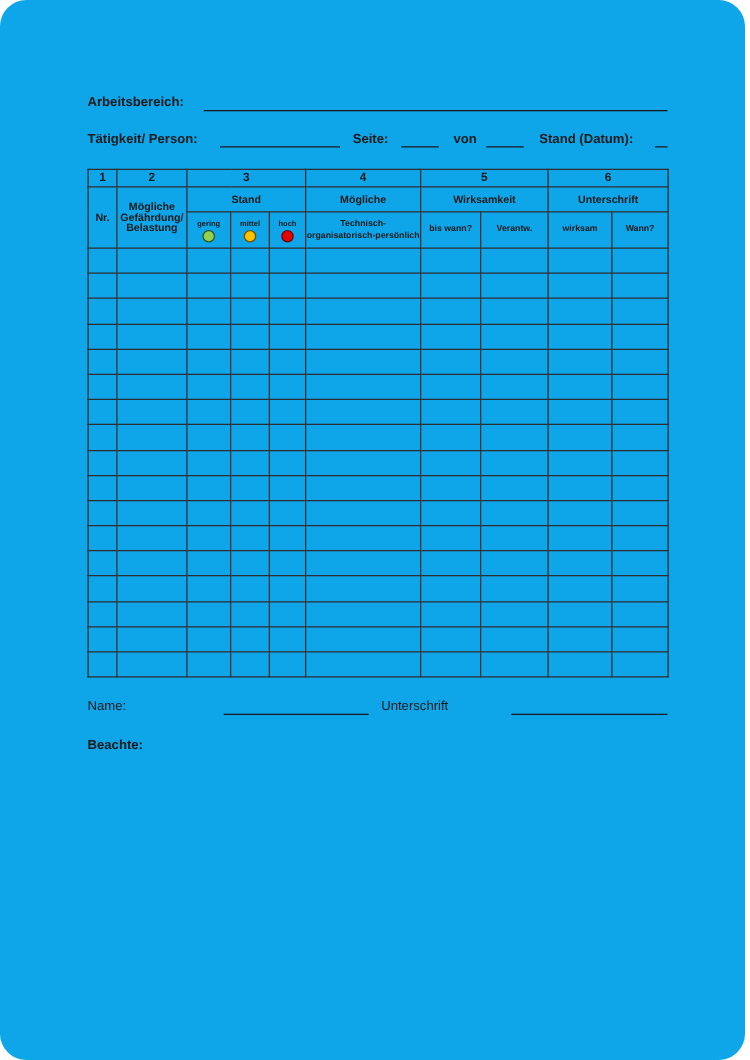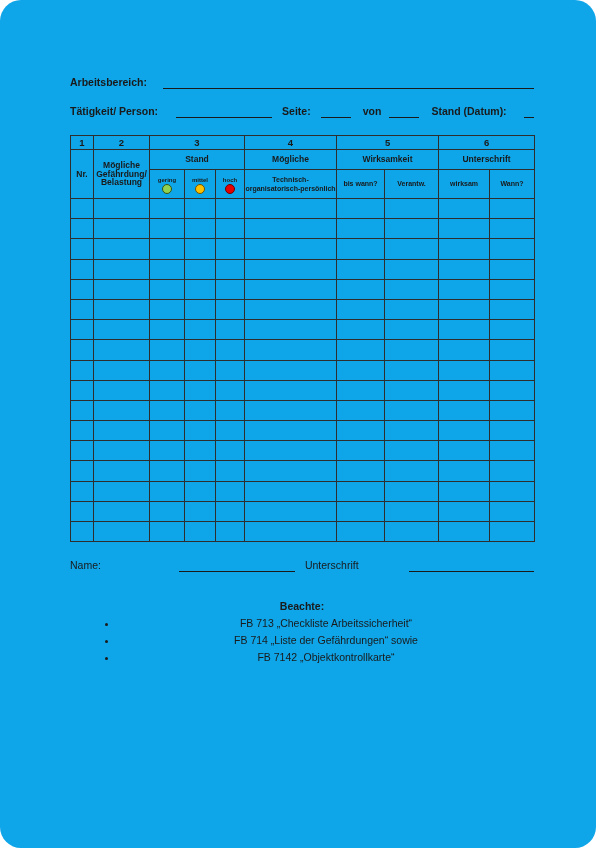--- a/index.html
+++ b/index.html
@@ -85,21 +85,21 @@
     align-items: flex-end;
     font-size: 10.5px;
     line-height: 13px;
     margin-top: 17px;
   }
   .u-name { width: 116px; margin-left: 78px; }
   .l-unterschrift { margin-left: 10px; }
   .u-unterschrift { flex: 1; margin-left: 50px; }
 
   
-  .notes { margin-top: 28px; text-align: center; }
+  .notes { margin-top: 18px; }
   .notes-heading { font-size: 10.5px; font-weight: bold; margin-bottom: 3px; }
   .notes ul {
     list-style: disc;
     padding-left: 48px;
     font-size: 10.5px;
   }
   .notes li { line-height: 17px; }
 </style>
 </head>
 <body>
@@ -386,21 +386,16 @@
 
     <div class="sign-row">
       <span>Name:</span>
       <span class="uline u-name"></span>
       <span class="l-unterschrift">Unterschrift</span>
       <span class="uline u-unterschrift"></span>
     </div>
 
     <div class="notes">
       <div class="notes-heading">Beachte:</div>
-      <ul>
-        <li>FB 713 „Checkliste Arbeitssicherheit“</li>
-        <li>FB 714 „Liste der Gefährdungen“ sowie</li>
-        <li>FB 7142 „Objektkontrollkarte“</li>
-      </ul>
     </div>
 
   </div>
 </div>
 
 </body></html>

